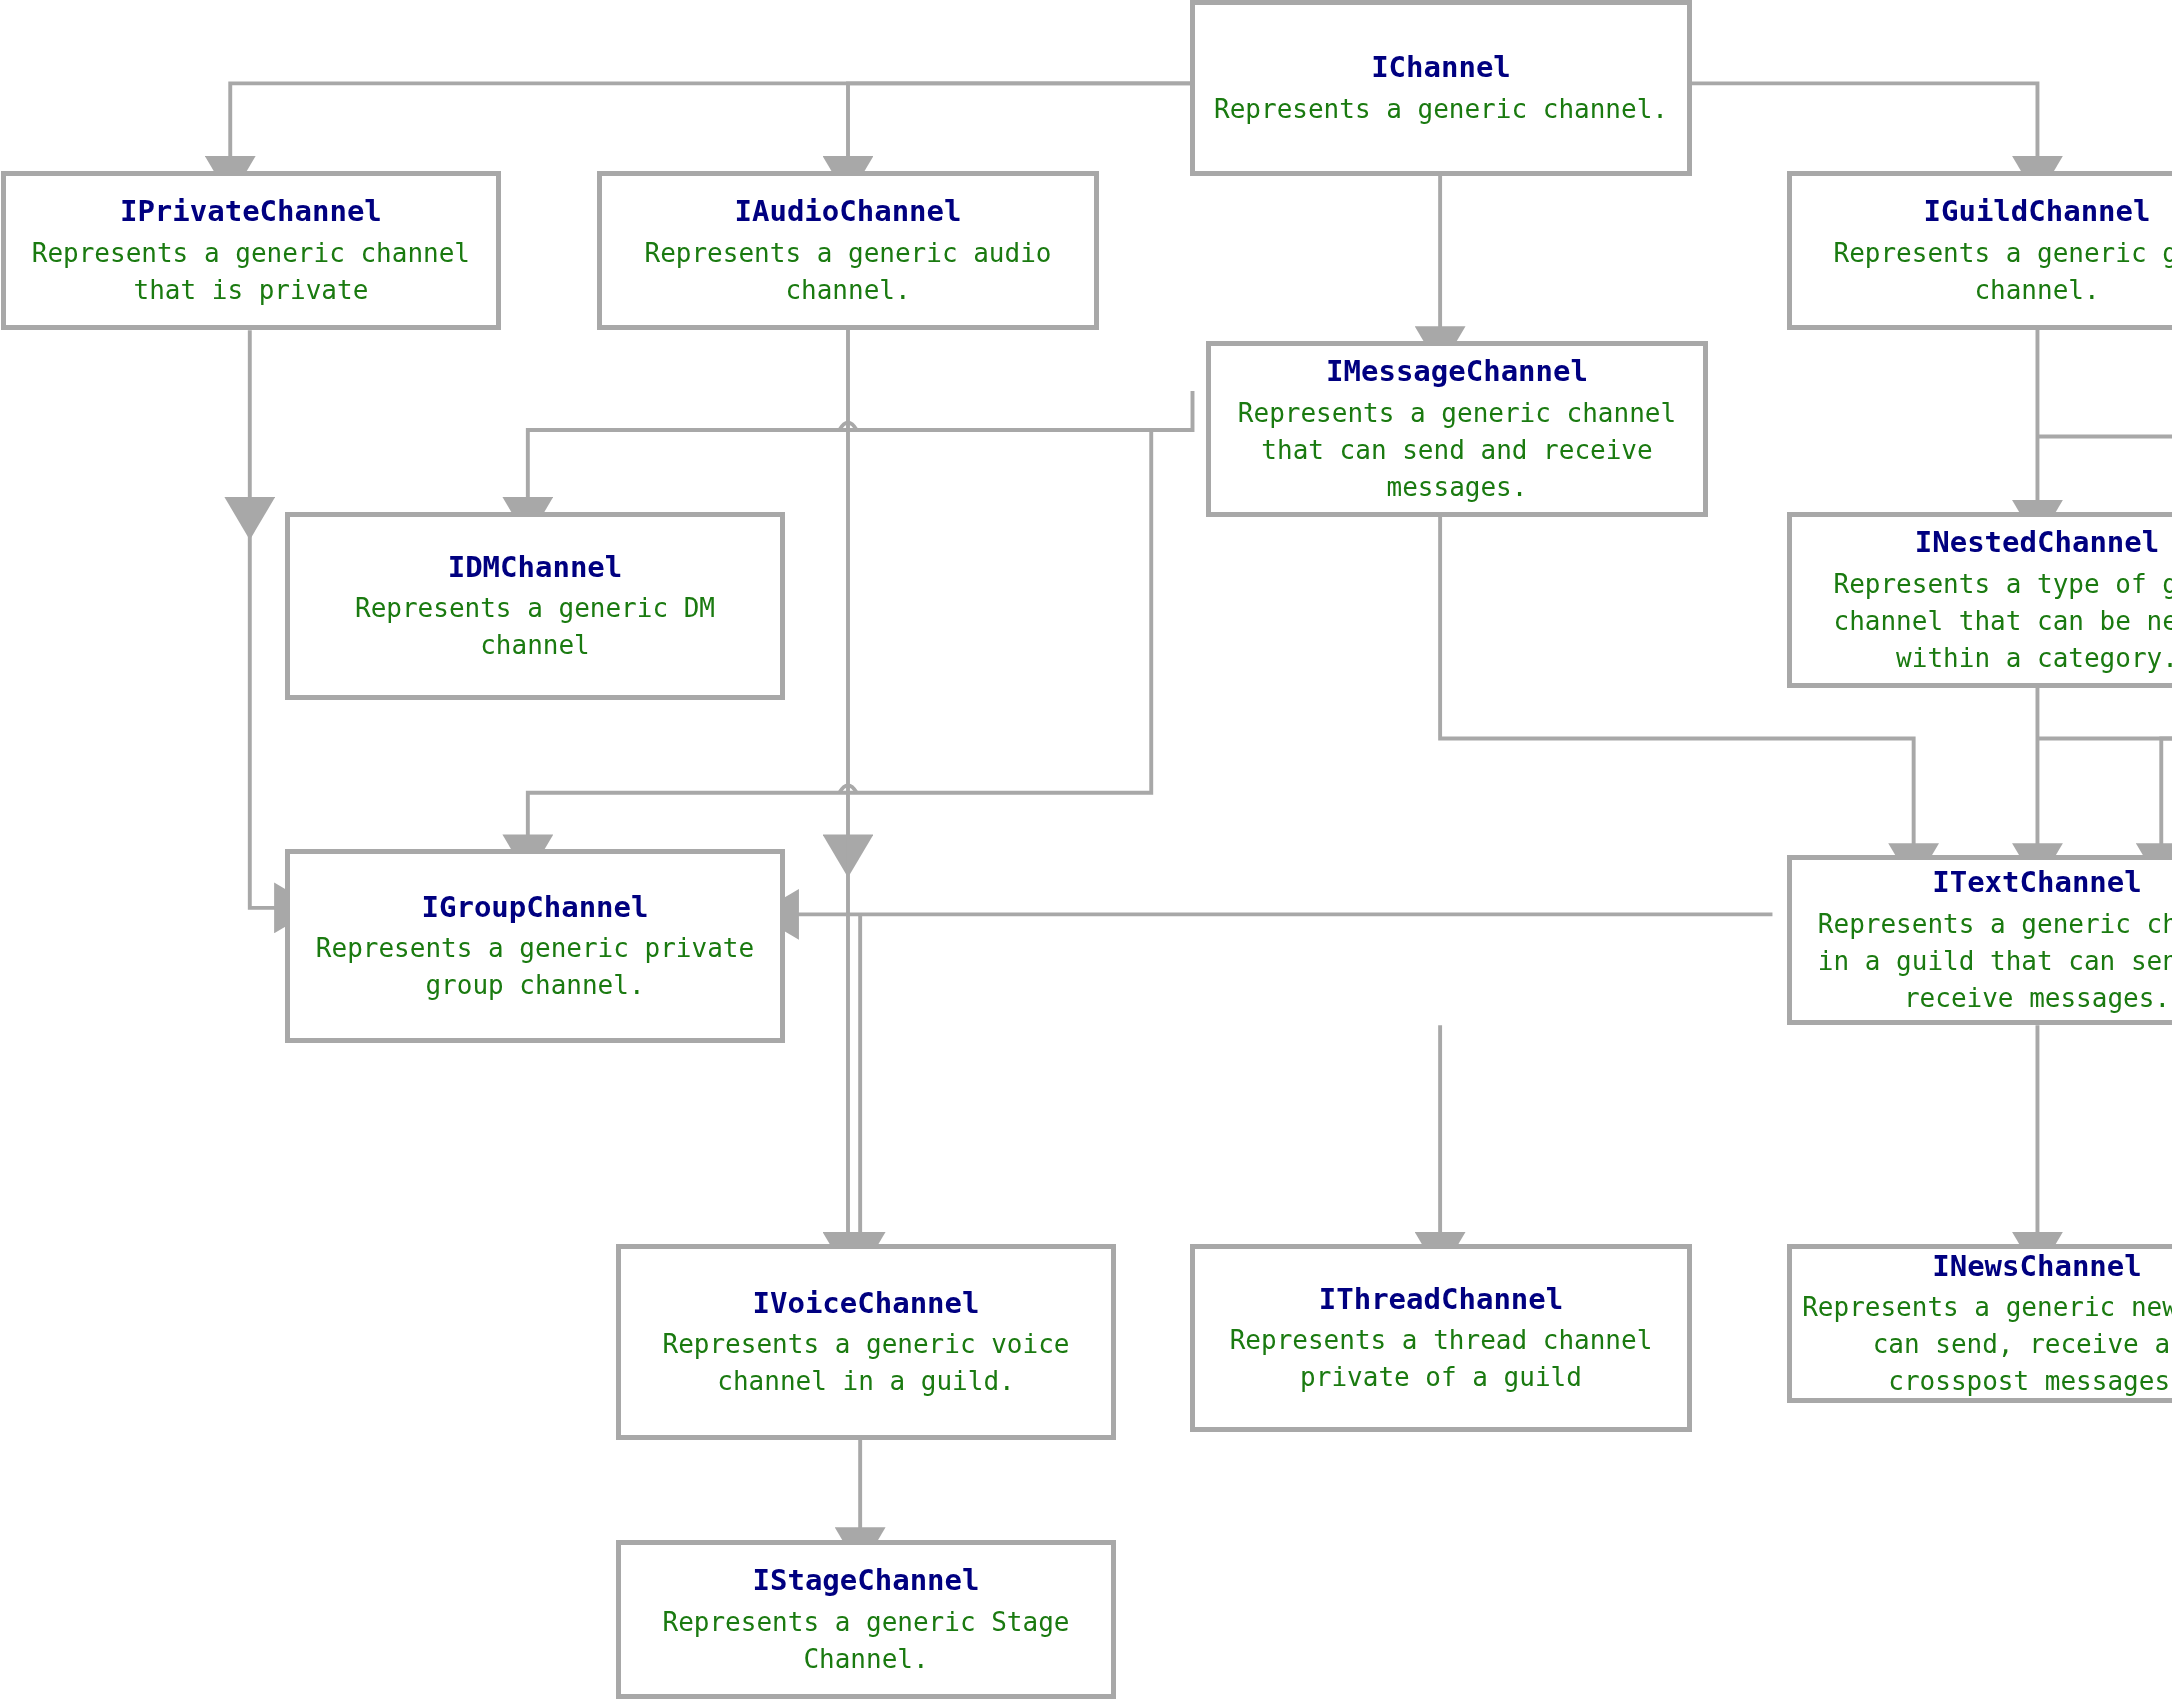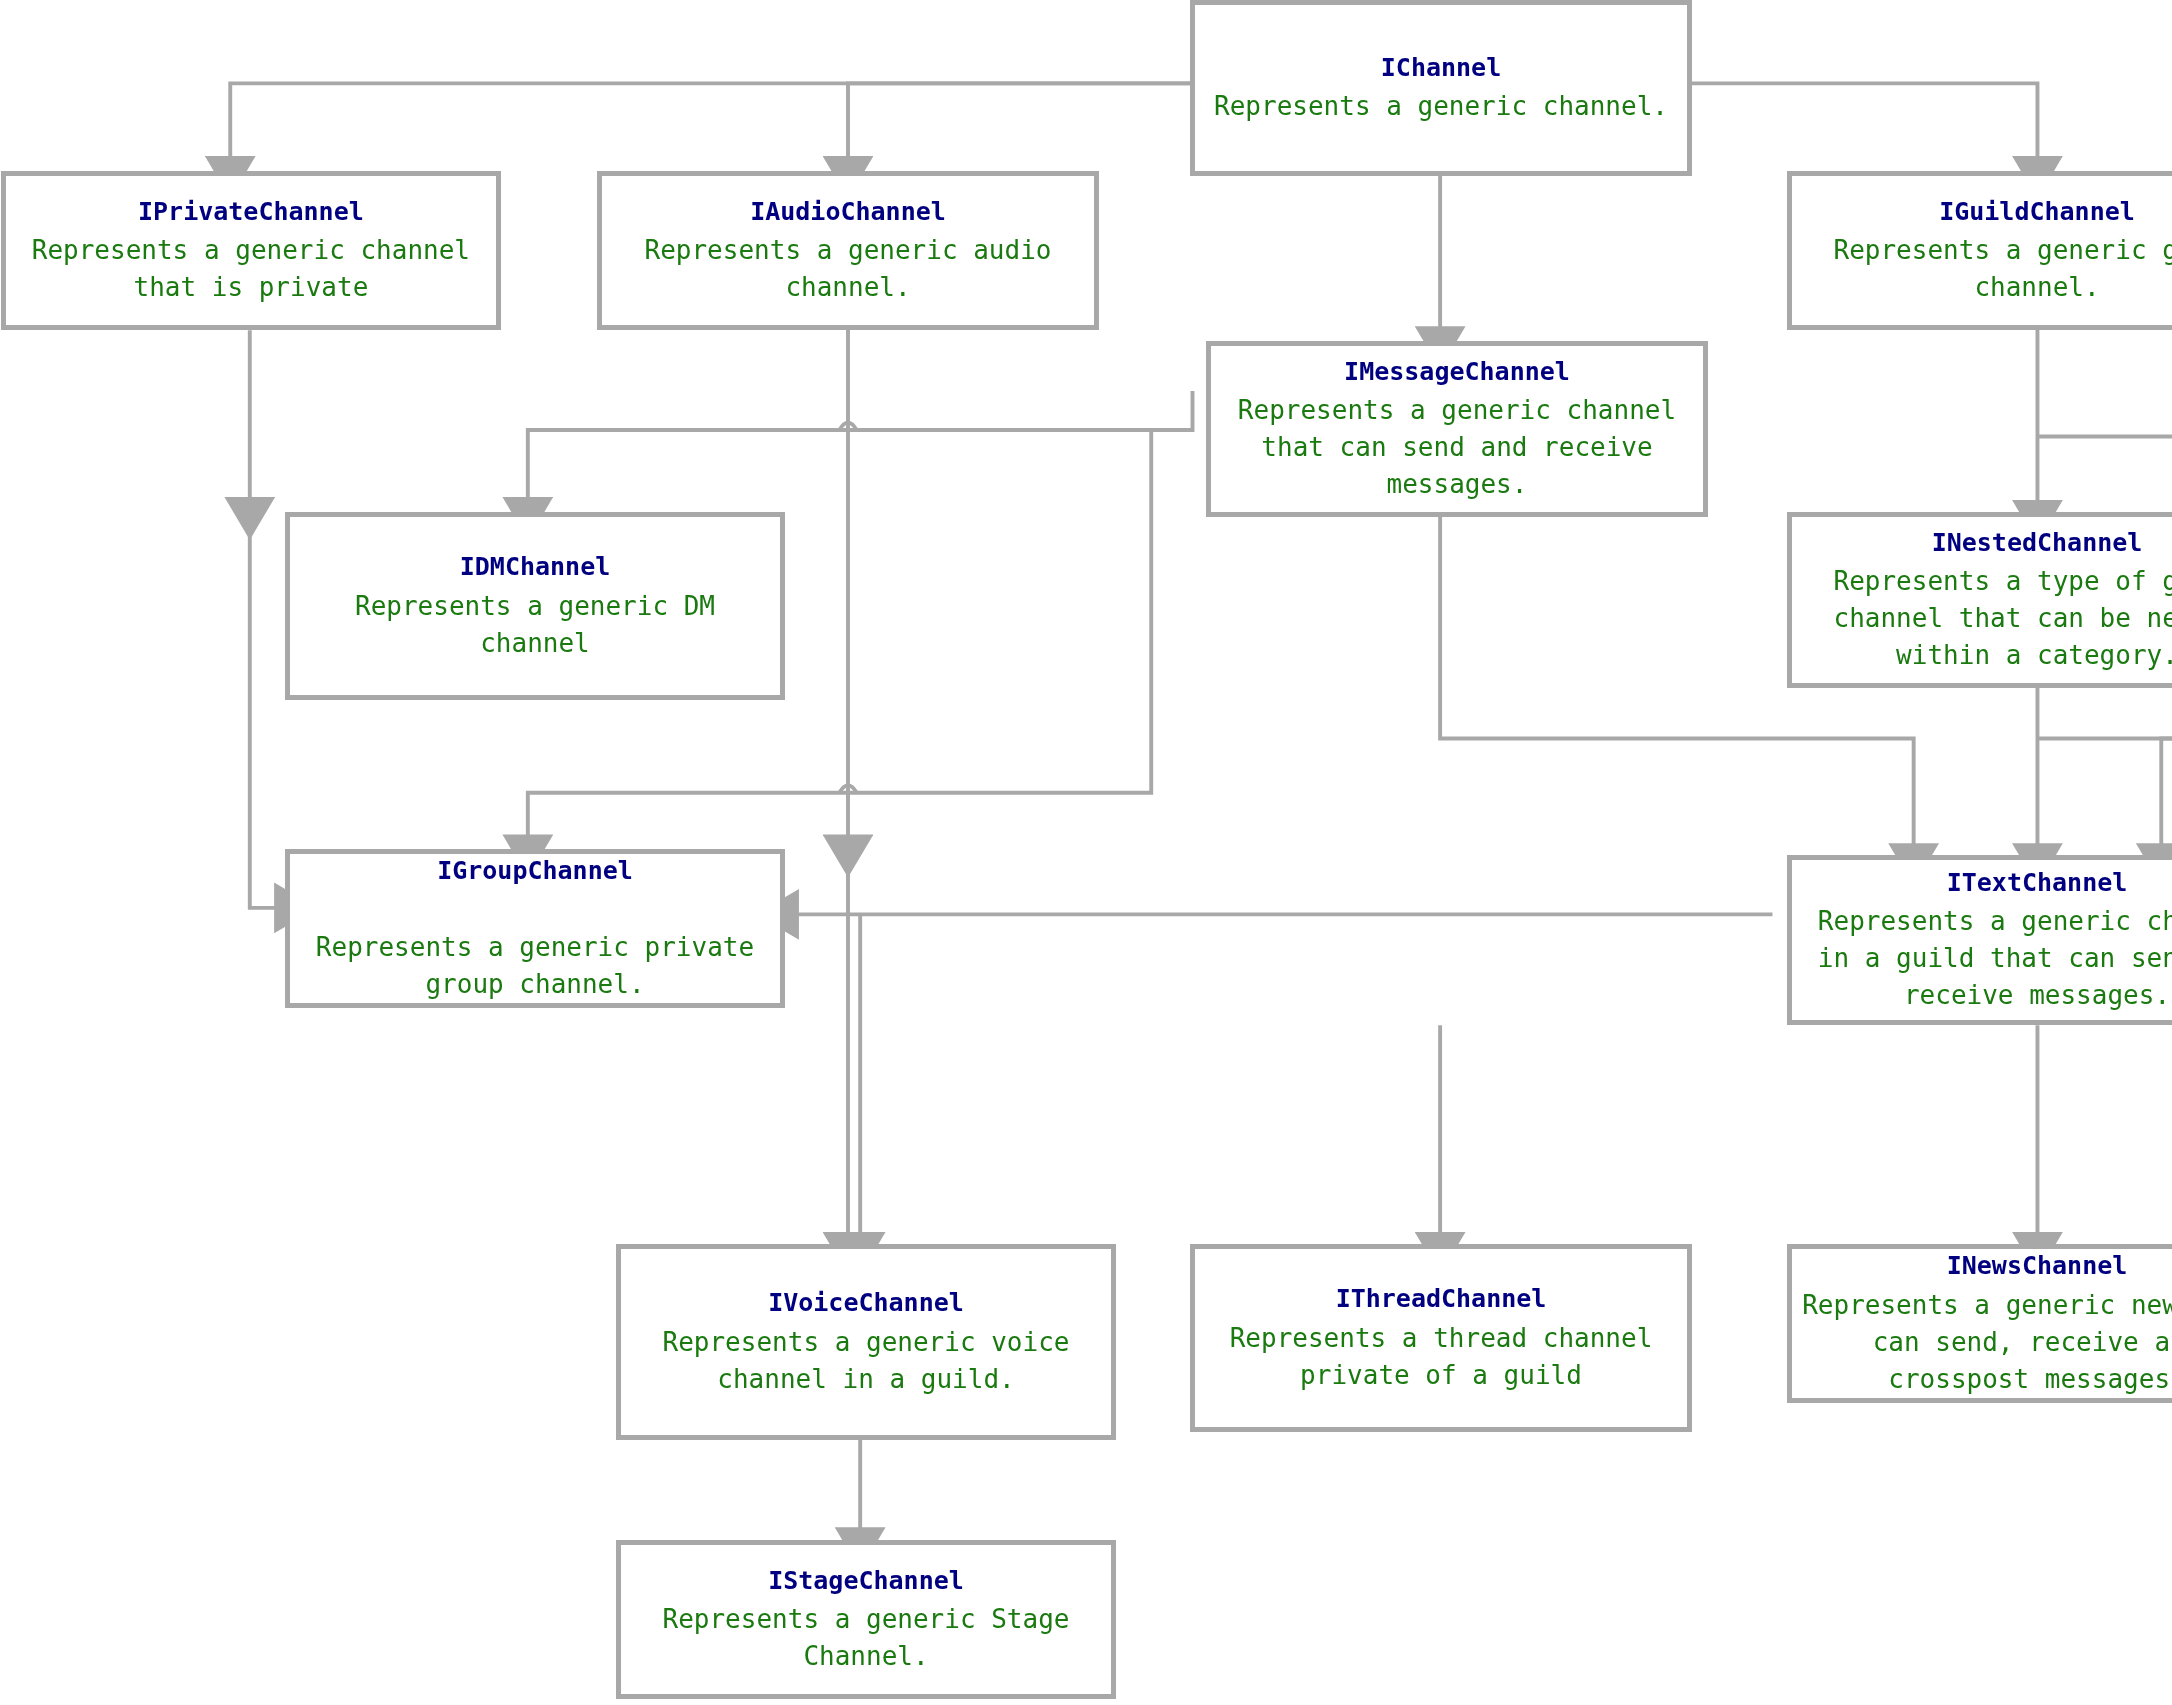--- a/index.html
+++ b/index.html
@@ -2,21 +2,21 @@
 <html style="font-size:7px"><head>
 <meta charset="utf-8">
 <style>
   html,body{margin:0;padding:0;background:#ffffff;}
   #stage{position:relative;width:2862px;height:1705px;background:#ffffff;overflow:hidden;
          font-family:"DejaVu Sans Mono","Liberation Mono",monospace;}
   svg.edges{position:absolute;left:0;top:0;width:2862px;height:1705px;}
   .node{position:absolute;background:#ffffff;border:5.2px solid #a8a8a8;
         box-sizing:border-box;display:flex;flex-direction:column;
         align-items:center;justify-content:center;text-align:center;}
-  .node .title{color:#000080;font-weight:bold;font-size:25px;line-height:1.32;
+  .node .title{color:#000080;font-weight:bold;font-size:29px;line-height:1.32;
                letter-spacing:0px;margin-bottom:4.3px;white-space:nowrap;}
   .node .desc{color:#1a7a10;font-size:26px;line-height:1.42;padding:0 6px;}
 </style>
 </head>
 <body>
 
 <div id="stage">
 
   <svg class="edges" viewBox="0 0 6588 3925" preserveAspectRatio="none">
     <defs>
@@ -110,21 +110,21 @@
   <div class="node" style="left:285px;top:512px;width:500px;height:188px;">
     <div class="title">IDMChannel</div>
     <div class="desc">Represents a generic DM channel</div>
   </div>
 
   <div class="node" style="left:1787px;top:512px;width:500px;height:176px;">
     <div class="title">INestedChannel</div>
     <div class="desc">Represents a type of guild channel that can be nested within a category.</div>
   </div>
 
-  <div class="node" style="left:285px;top:849px;width:500px;height:159px;justify-content:space-between;">
+  <div class="node" style="left:285px;top:849px;width:500px;height:194px;">
     <div class="title">IGroupChannel</div>
     <div class="desc">Represents a generic private group channel.</div>
   </div>
 
   <div class="node" style="left:1787px;top:855px;width:500px;height:170px;">
     <div class="title">ITextChannel</div>
     <div class="desc">Represents a generic channel in a guild that can send and receive messages.</div>
   </div>
 
   <div class="node" style="left:616px;top:1244px;width:500px;height:196px;">

